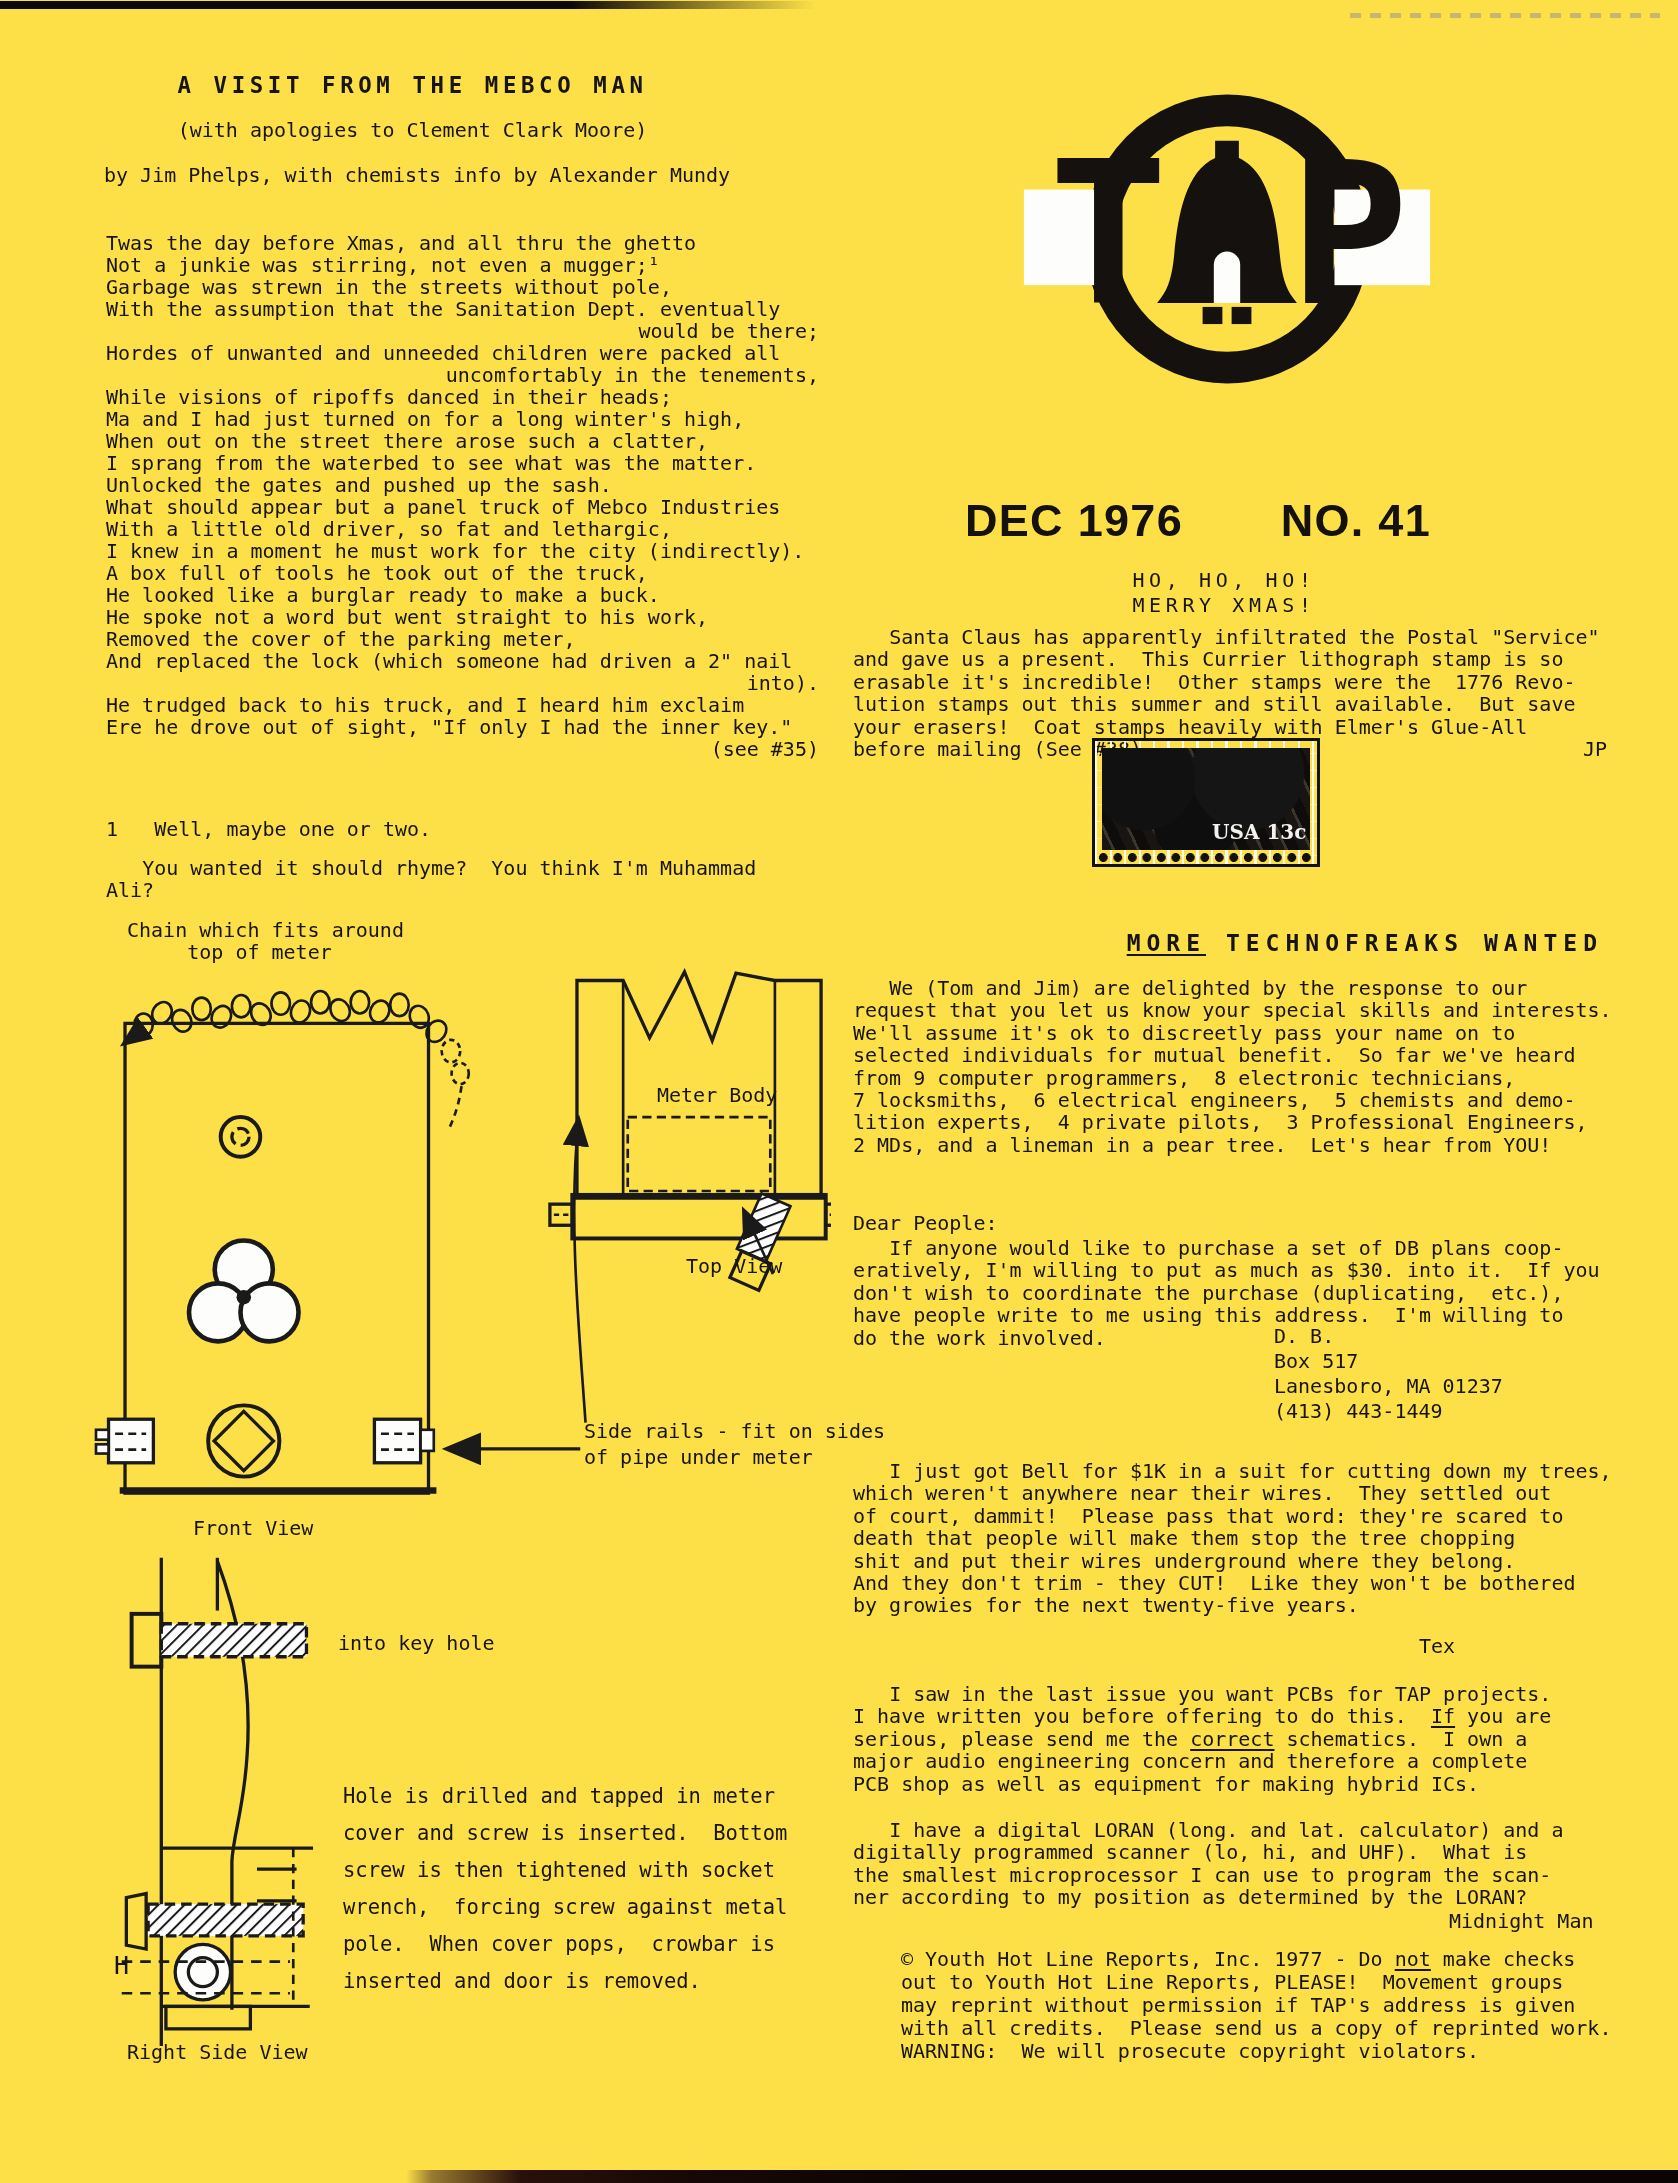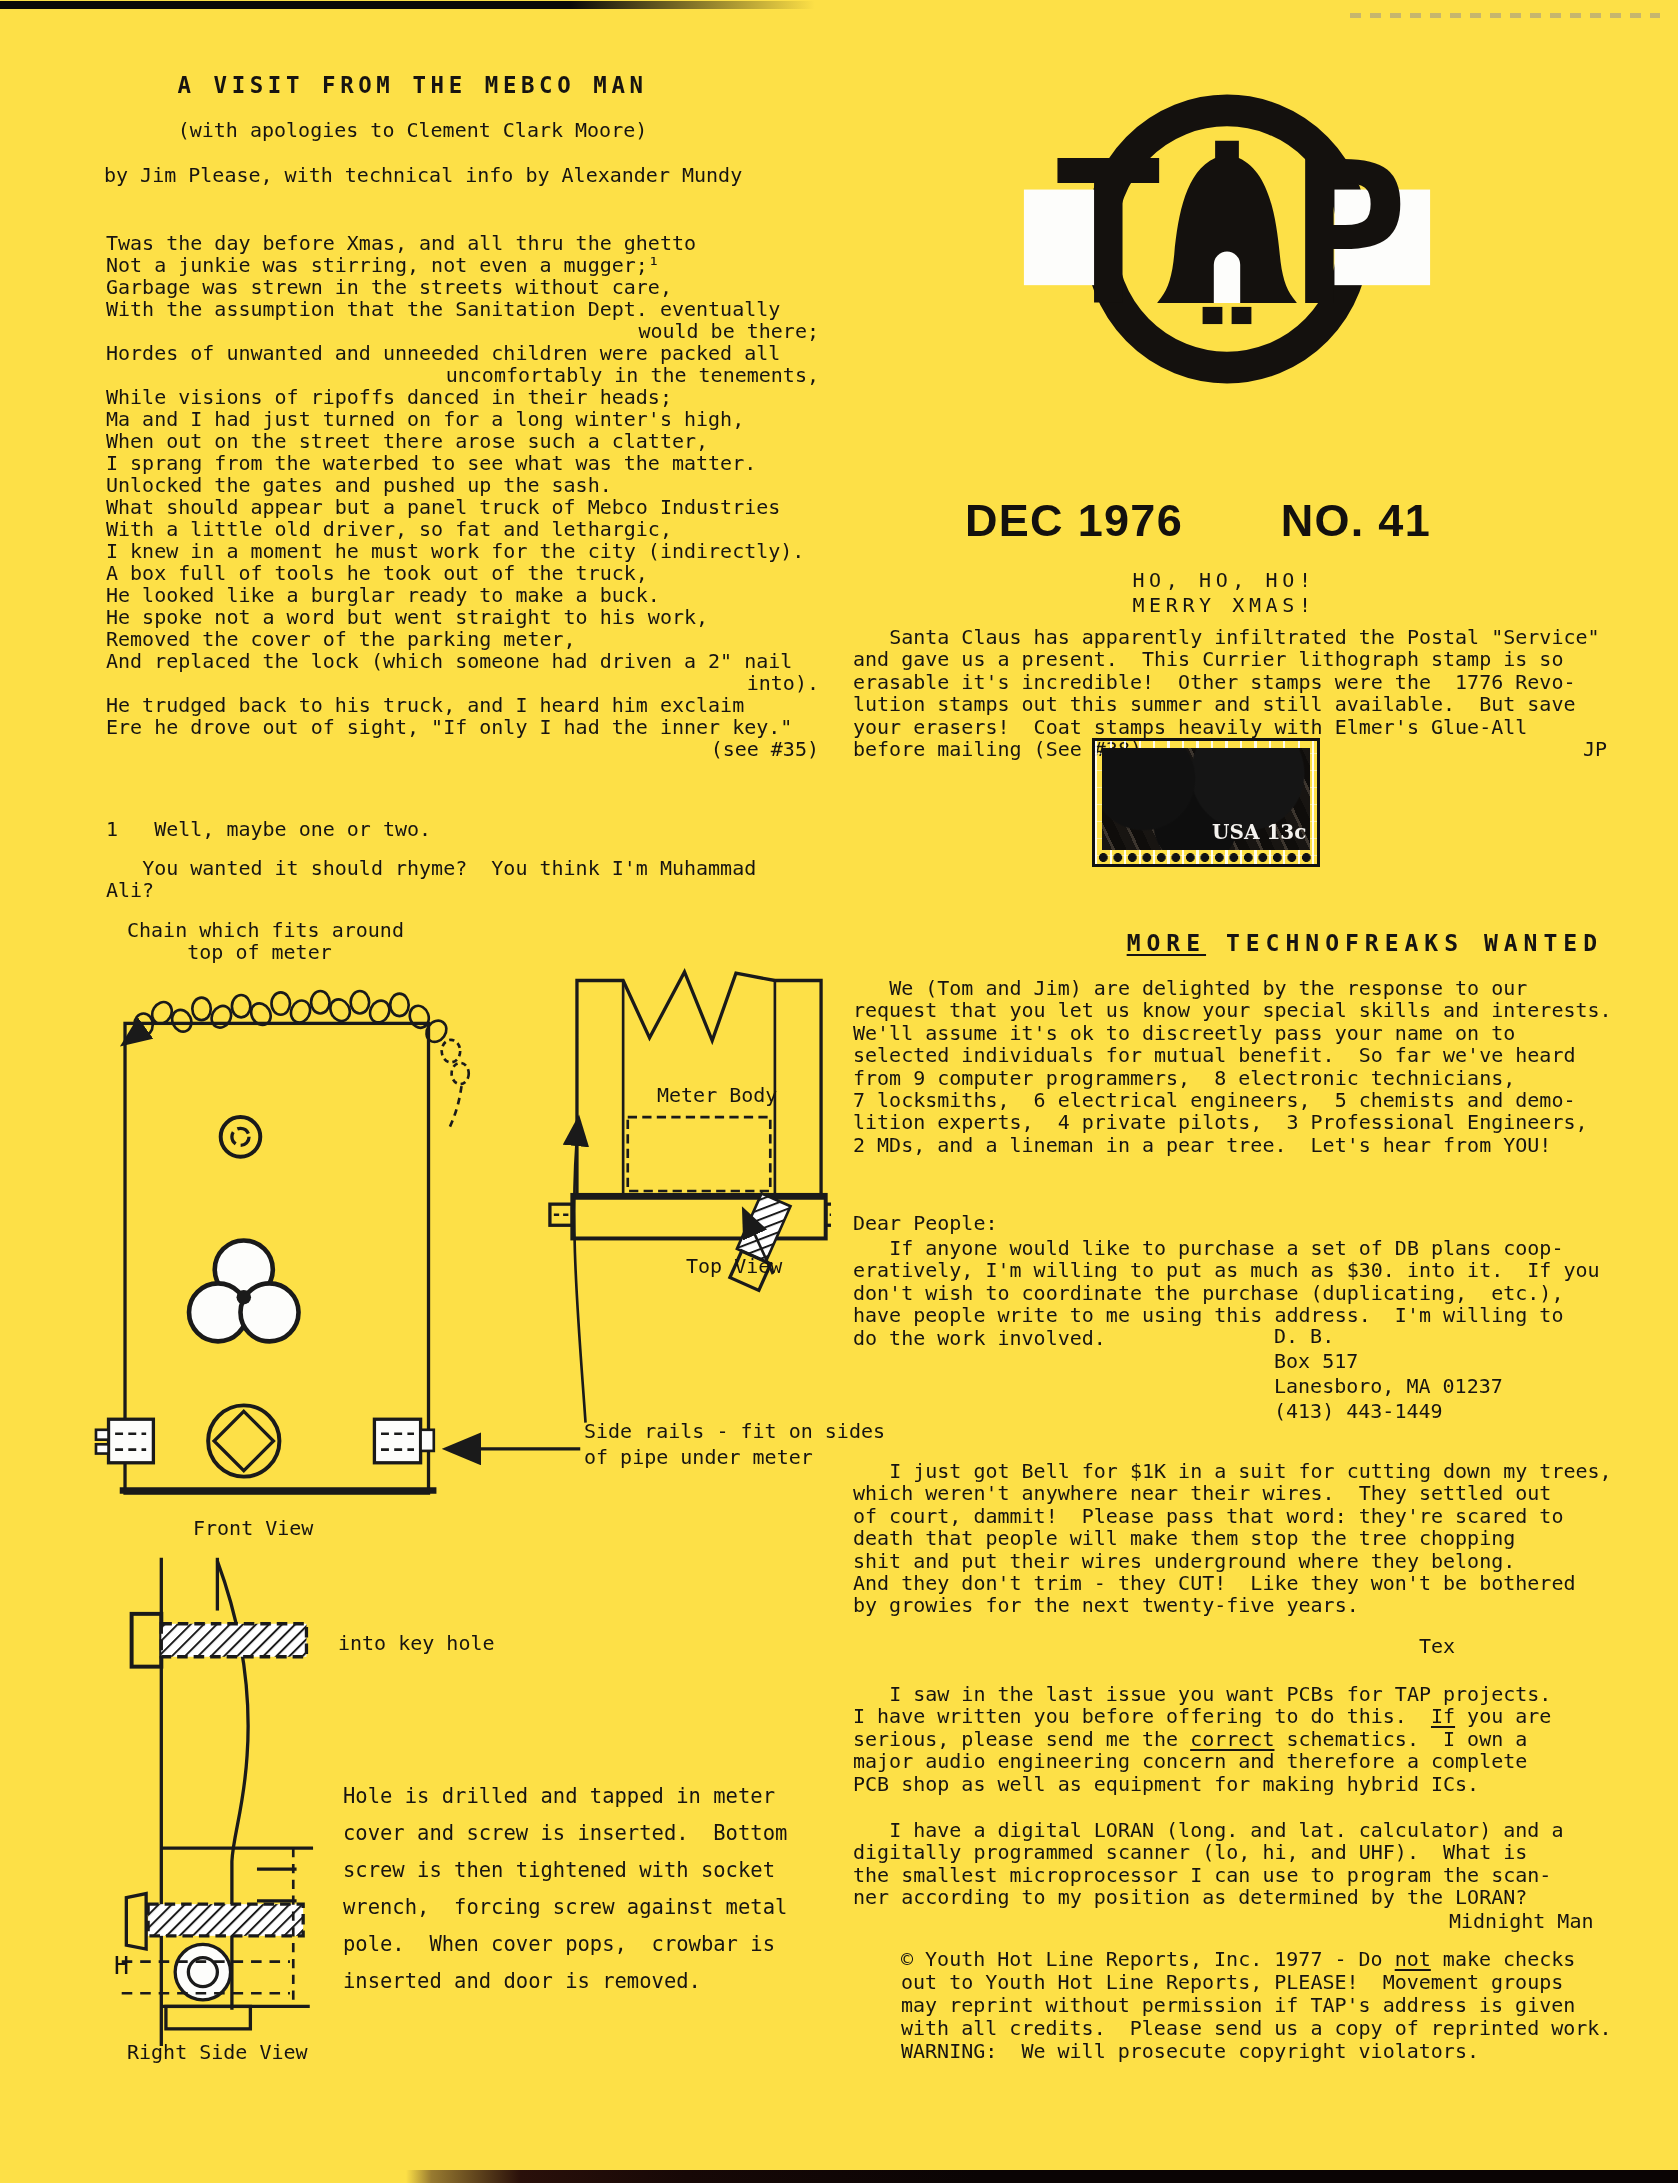--- a/index.html
+++ b/index.html
@@ -48,26 +48,26 @@
 <body>
 
 <div class="page">
 
   <div class="top-bar"></div>
   <div class="top-dashes"></div>
   <div class="bottom-bar"></div>
 
   <div class="t b ls2 ctr" style="left:86px;top:74px;width:653px;font-size:22.4px;">A VISIT FROM THE MEBCO MAN</div>
   <div class="t ctr" style="left:86px;top:119px;width:653px;">(with apologies to Clement Clark Moore)</div>
-  <div class="t" style="left:104px;top:164px;">by Jim Please, with technical info by Alexander Mundy</div>
+  <div class="t" style="left:104px;top:164px;">by Jim Phelps, with chemists info by Alexander Mundy</div>
 
   <div class="poem" style="left:106px;top:232px;">
       <div>Twas the day before Xmas, and all thru the ghetto</div>
       <div>Not a junkie was stirring, not even a mugger;¹</div>
-      <div>Garbage was strewn in the streets without care,</div>
+      <div>Garbage was strewn in the streets without pole,</div>
       <div>With the assumption that the Sanitation Dept. eventually</div>
       <div class="r">would be there;</div>
       <div>Hordes of unwanted and unneeded children were packed all</div>
       <div class="r">uncomfortably in the tenements,</div>
       <div>While visions of ripoffs danced in their heads;</div>
       <div>Ma and I had just turned on for a long winter's high,</div>
       <div>When out on the street there arose such a clatter,</div>
       <div>I sprang from the waterbed to see what was the matter.</div>
       <div>Unlocked the gates and pushed up the sash.</div>
       <div>What should appear but a panel truck of Mebco Industries</div>

